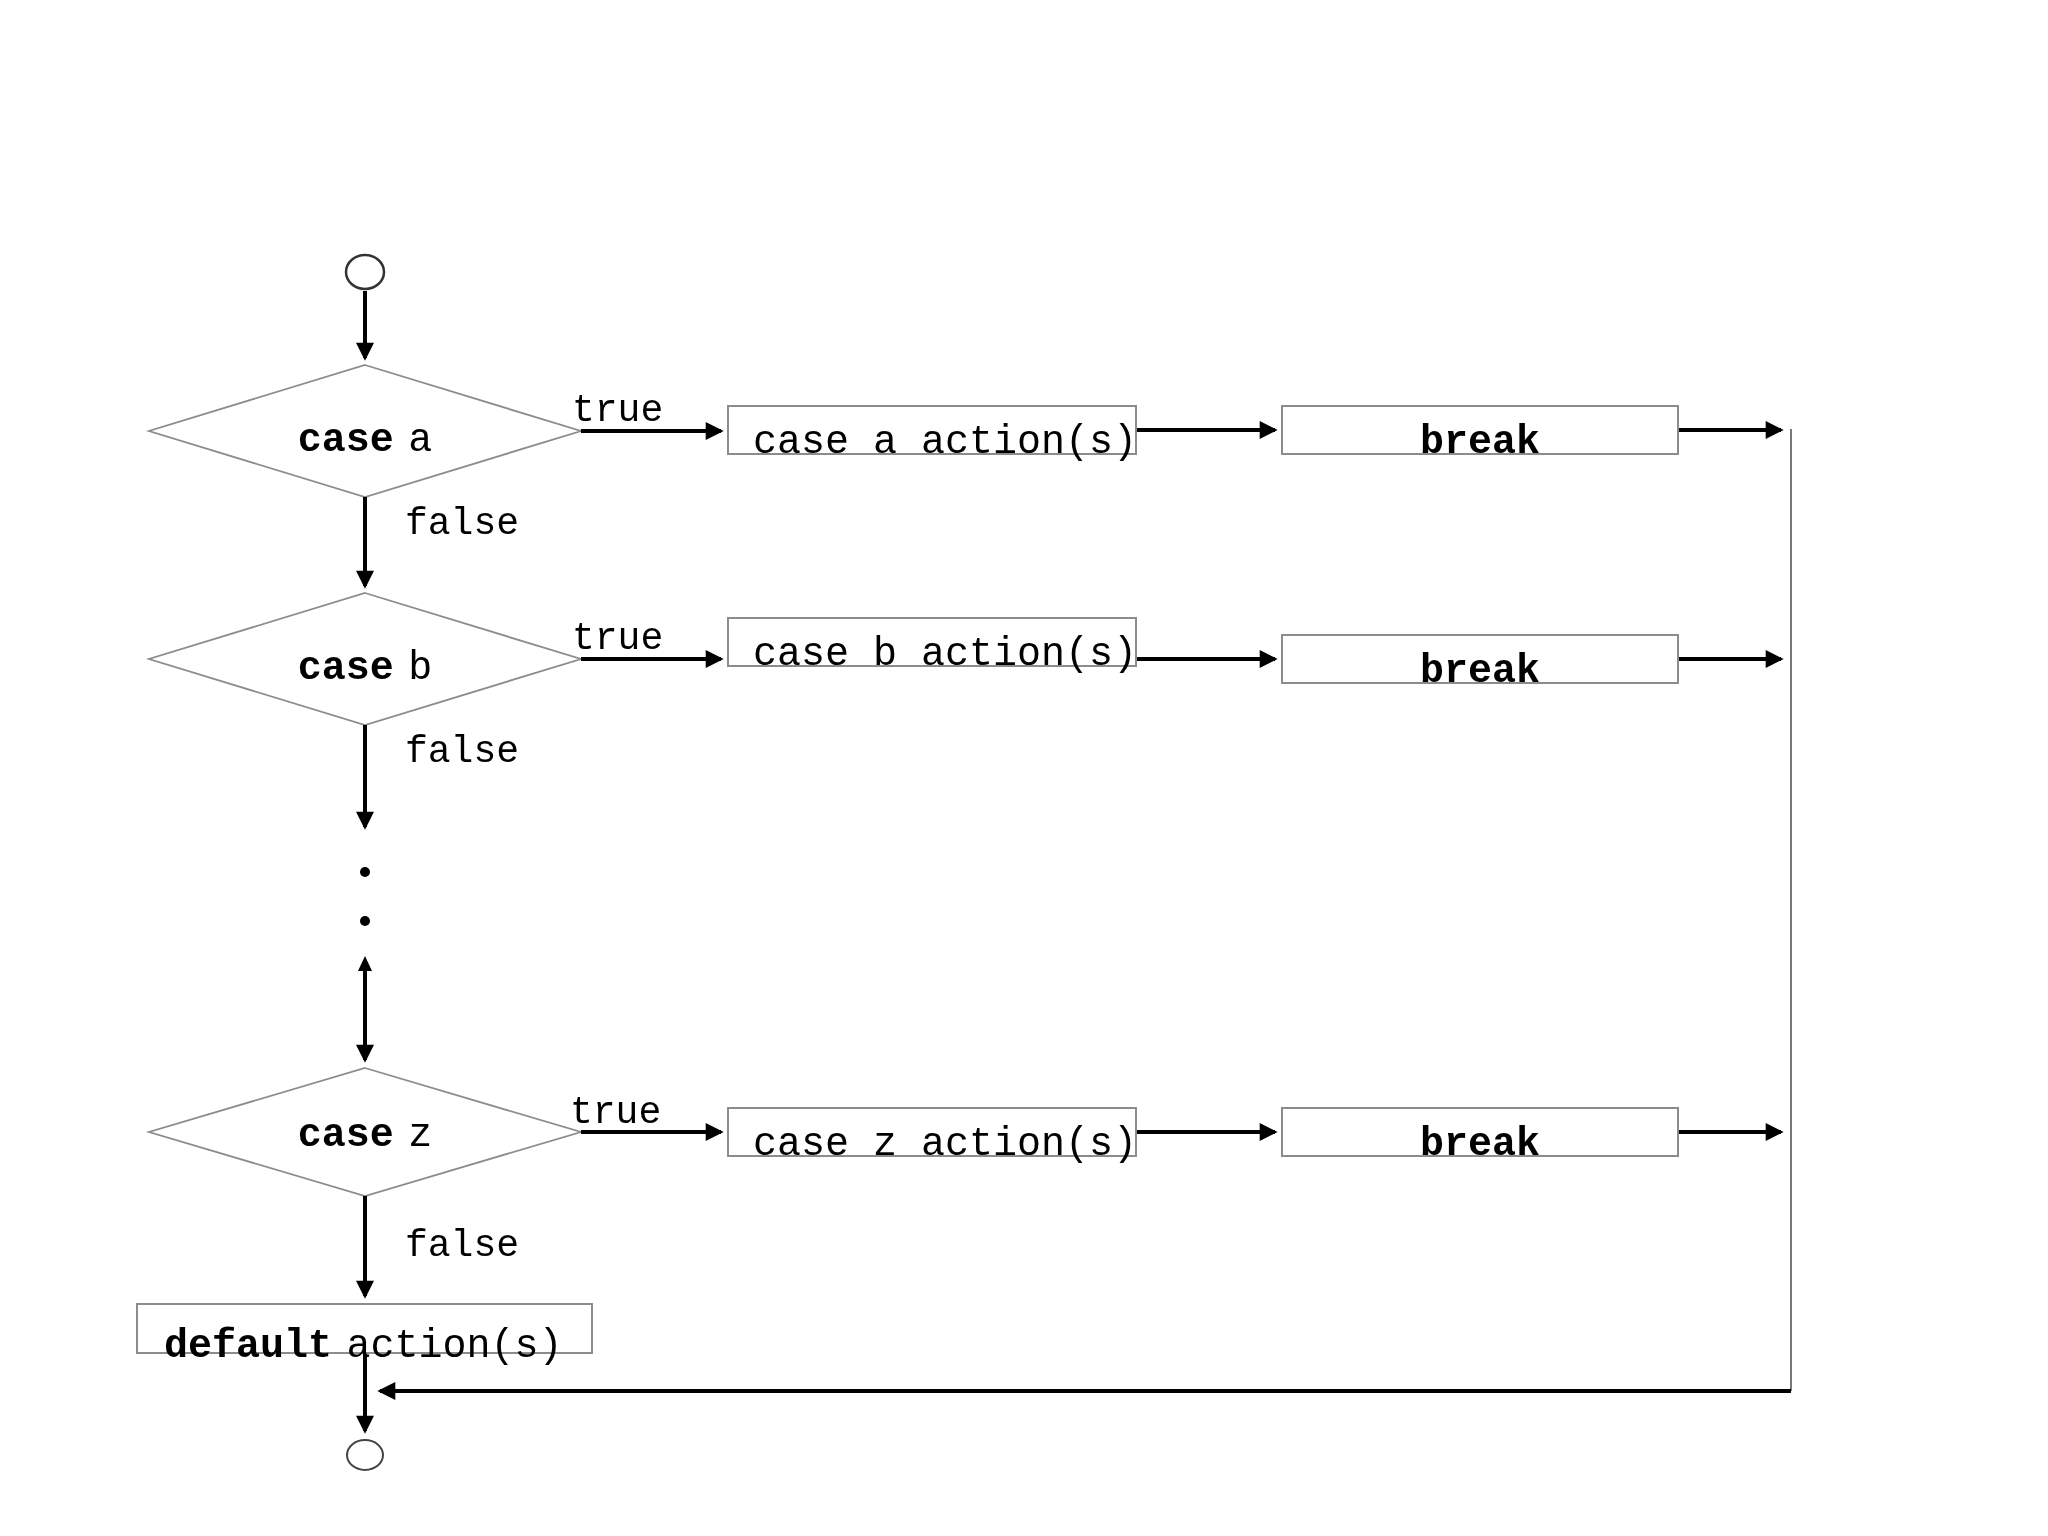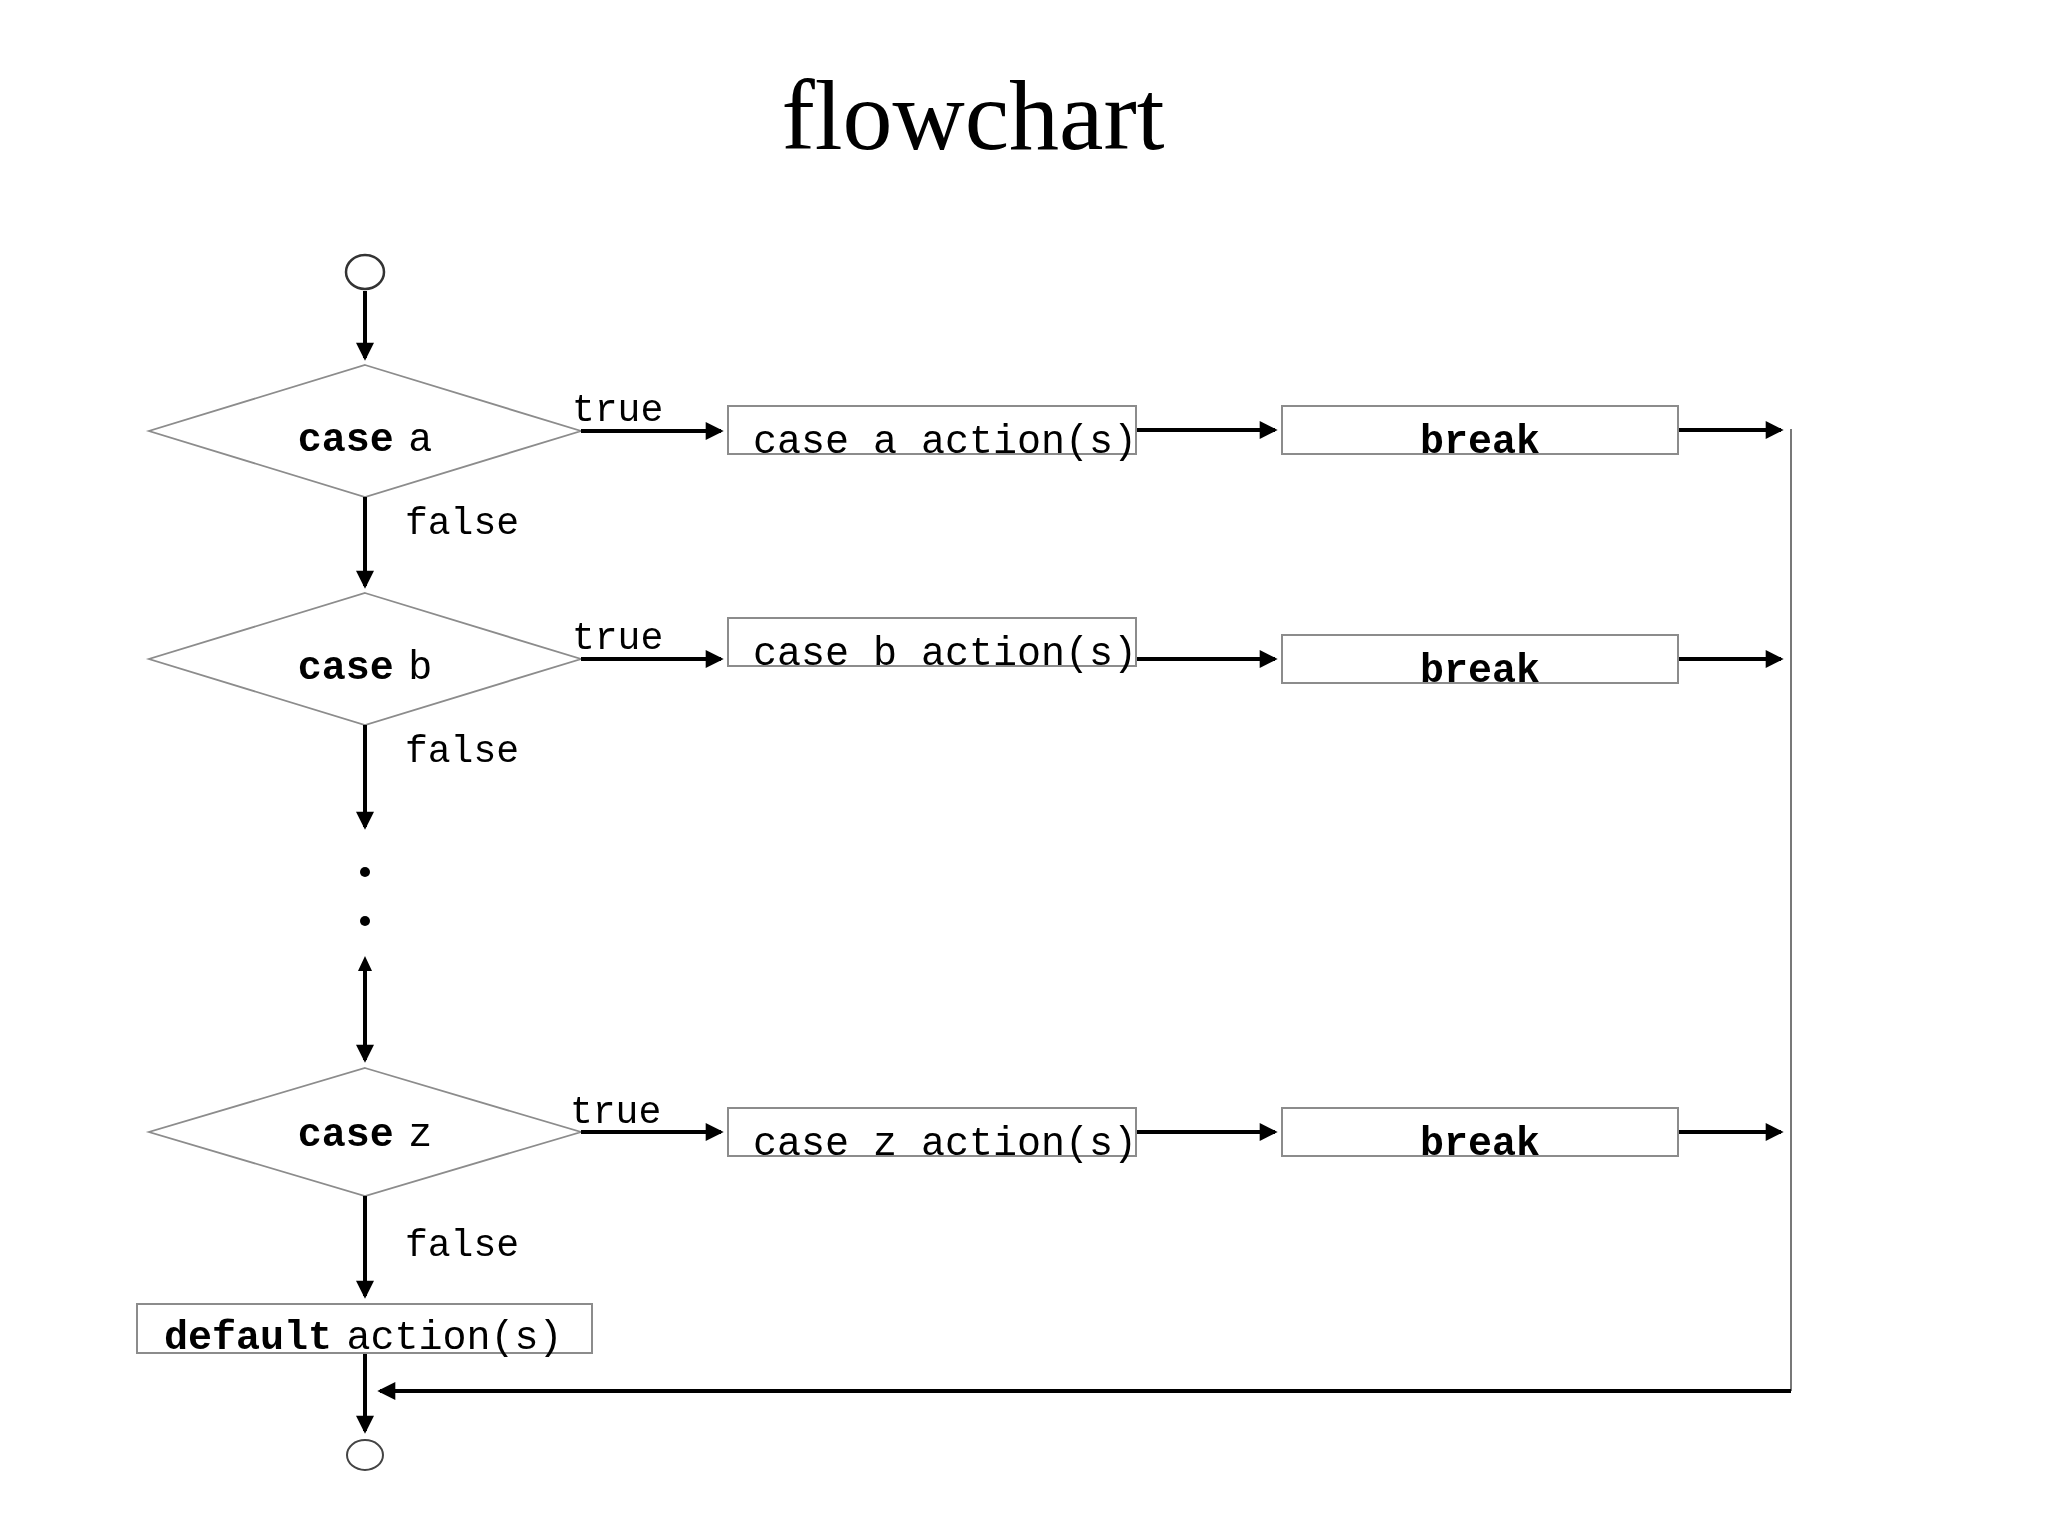--- a/index.html
+++ b/index.html
@@ -7,21 +7,21 @@
          font-family:"Liberation Mono","DejaVu Sans Mono",monospace;color:#000;}
   .layer{position:absolute;left:0;top:0;width:2048px;height:1536px;}
   .title{position:absolute;left:973px;top:66px;transform:translateX(-50%);
          font-family:"Liberation Serif","DejaVu Serif",serif;font-size:100px;line-height:1;
          color:#000;white-space:nowrap;}
   .node-box{position:absolute;border:2px solid #8c8c8c;background:#fff;box-sizing:border-box;}
   .box-label{position:absolute;left:0;top:0;right:0;font-size:40px;line-height:40px;
              white-space:nowrap;overflow:visible;}
   .action-text{padding:16px 0 0 24px;}
   .break-text{padding-top:16px;text-align:center;font-weight:bold;}
-  .default-text{padding:14px 0 0 26px;}
+  .default-text{padding:14px 0 0 26px;margin-top:8px;}
   .kw{font-weight:bold;}
   .suffix{margin-left:0.6ch;}
   .diamond-label{position:absolute;left:149px;width:432px;text-align:center;
                  font-size:40px;line-height:40px;white-space:nowrap;}
   .branch-label{position:absolute;font-size:38px;line-height:38px;white-space:nowrap;}
 </style>
 </head>
 <body>
 
 <div class="stage">
@@ -59,21 +59,20 @@
     <polygon points="365,1068 581,1132 365,1196 149,1132" fill="#fff" stroke="#8c8c8c" stroke-width="1.8"></polygon>
     <line x1="581" y1="1132" x2="721" y2="1132" stroke="#000" stroke-width="4" marker-end="url(#ah)"></line>
     <line x1="1137" y1="1132" x2="1275" y2="1132" stroke="#000" stroke-width="4" marker-end="url(#ah)"></line>
     <line x1="1679" y1="1132" x2="1781" y2="1132" stroke="#000" stroke-width="4" marker-end="url(#ah)"></line>
     <line x1="365" y1="1196" x2="365" y2="1296" stroke="#000" stroke-width="4" marker-end="url(#ah)"></line>
 
     <line x1="365" y1="1354" x2="365" y2="1431" stroke="#000" stroke-width="4" marker-end="url(#ah)"></line>
     <ellipse cx="365" cy="1455" rx="18" ry="15" fill="#fff" stroke="#444" stroke-width="2"></ellipse>
   </svg>
 
-  <div class="title">flowchart</div>
 
   <div class="diamond-label" style="top:649px;">
     <span class="kw">case</span><span class="suffix">b</span>
   </div>
   <div class="diamond-label" style="top:421px;">
     <span class="kw">case</span><span class="suffix">a</span>
   </div>
   <div class="diamond-label" style="top:1088px;margin-top:28px;">
     <span class="kw">case</span><span class="suffix">z</span>
   </div>

